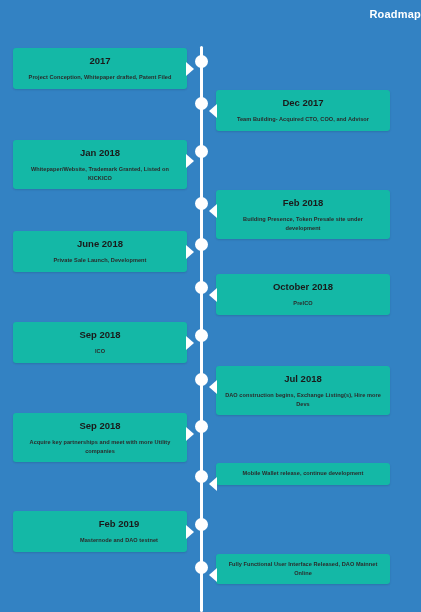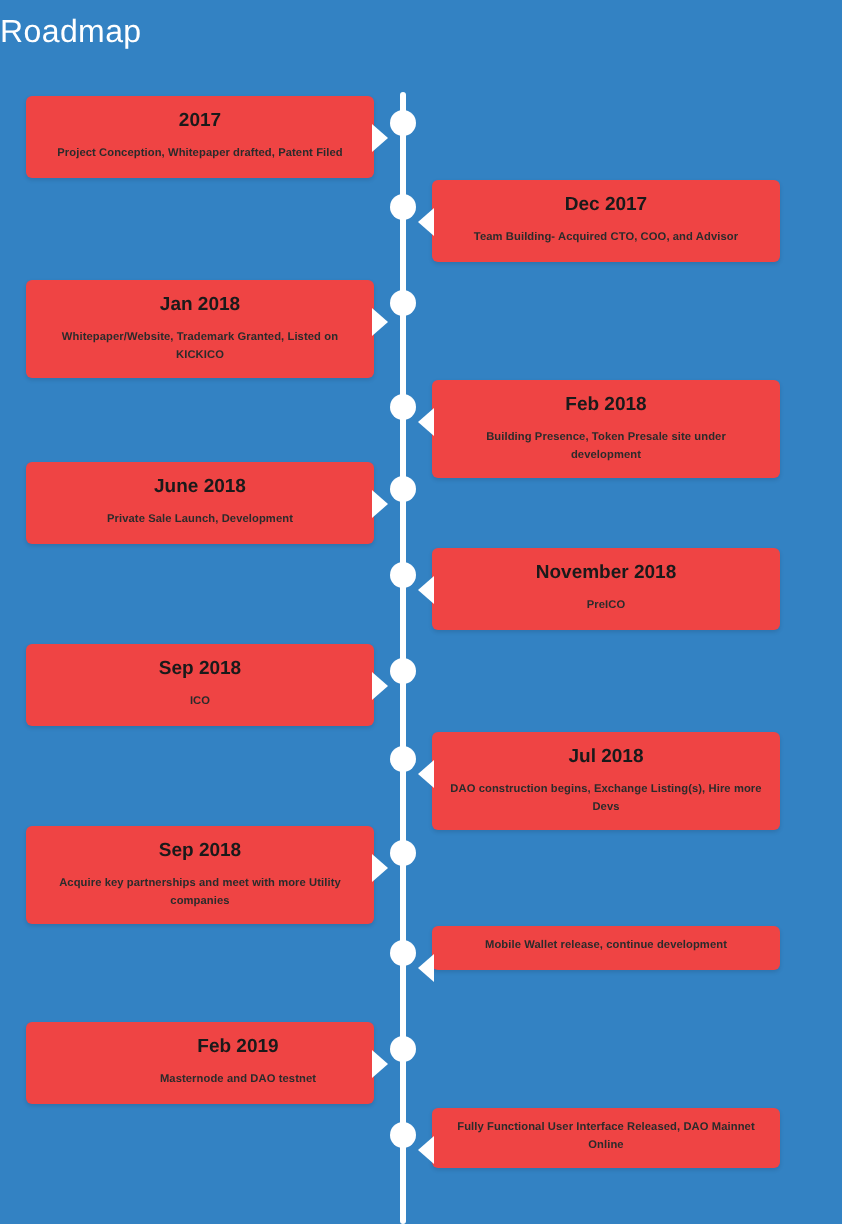--- a/index.html
+++ b/index.html
@@ -11,24 +11,24 @@
     position:relative;
   }
 
   .roadmap{
     position:absolute;inset:0;
   }
 
   .page-title{
     position:absolute;
     top:8px;left:0;right:0;
-    text-align:left;
+    text-align:right;
     color:#ffffff;
-    font-size:16px;
-    font-weight:normal;
+    font-size:11px;
+    font-weight:bold;
     letter-spacing:.2px;
   }
 
   
   .timeline-axis{
     position:absolute;
     left:200px;
     top:46px;
     width:3px;
     height:566px;
@@ -40,21 +40,21 @@
     position:absolute;
     left:195px;
     width:13px;height:13px;
     border-radius:50%;
     background:#ffffff;
   }
 
   
   .card{
     position:absolute;
-    background:#ef4444;
+    background:#14b8a6;
     border-radius:3px;
     box-sizing:border-box;
     padding:6px 9px 7px 9px;
     box-shadow:0 1px 2px rgba(0,0,0,.12);
   }
   .card.left{ left:13px; width:174px; }
   .card.right{ left:216px; width:174px; }
 
   
   .card .notch{
@@ -134,21 +134,21 @@
         <div class="card-date">Feb 2018</div>
         <div class="card-desc">Building Presence, Token Presale site under development</div>
       </div>
       <div class="card left" style="top: 231px;">
         <div class="notch"></div>
         <div class="card-date">June 2018</div>
         <div class="card-desc">Private Sale Launch, Development</div>
       </div>
       <div class="card right" style="top: 274px;">
         <div class="notch"></div>
-        <div class="card-date">November 2018</div>
+        <div class="card-date">October 2018</div>
         <div class="card-desc">PreICO</div>
       </div>
       <div class="card left" style="top: 322px;">
         <div class="notch"></div>
         <div class="card-date">Sep 2018</div>
         <div class="card-desc">ICO</div>
       </div>
       <div class="card right" style="top: 366px;">
         <div class="notch"></div>
         <div class="card-date">Jul 2018</div>

